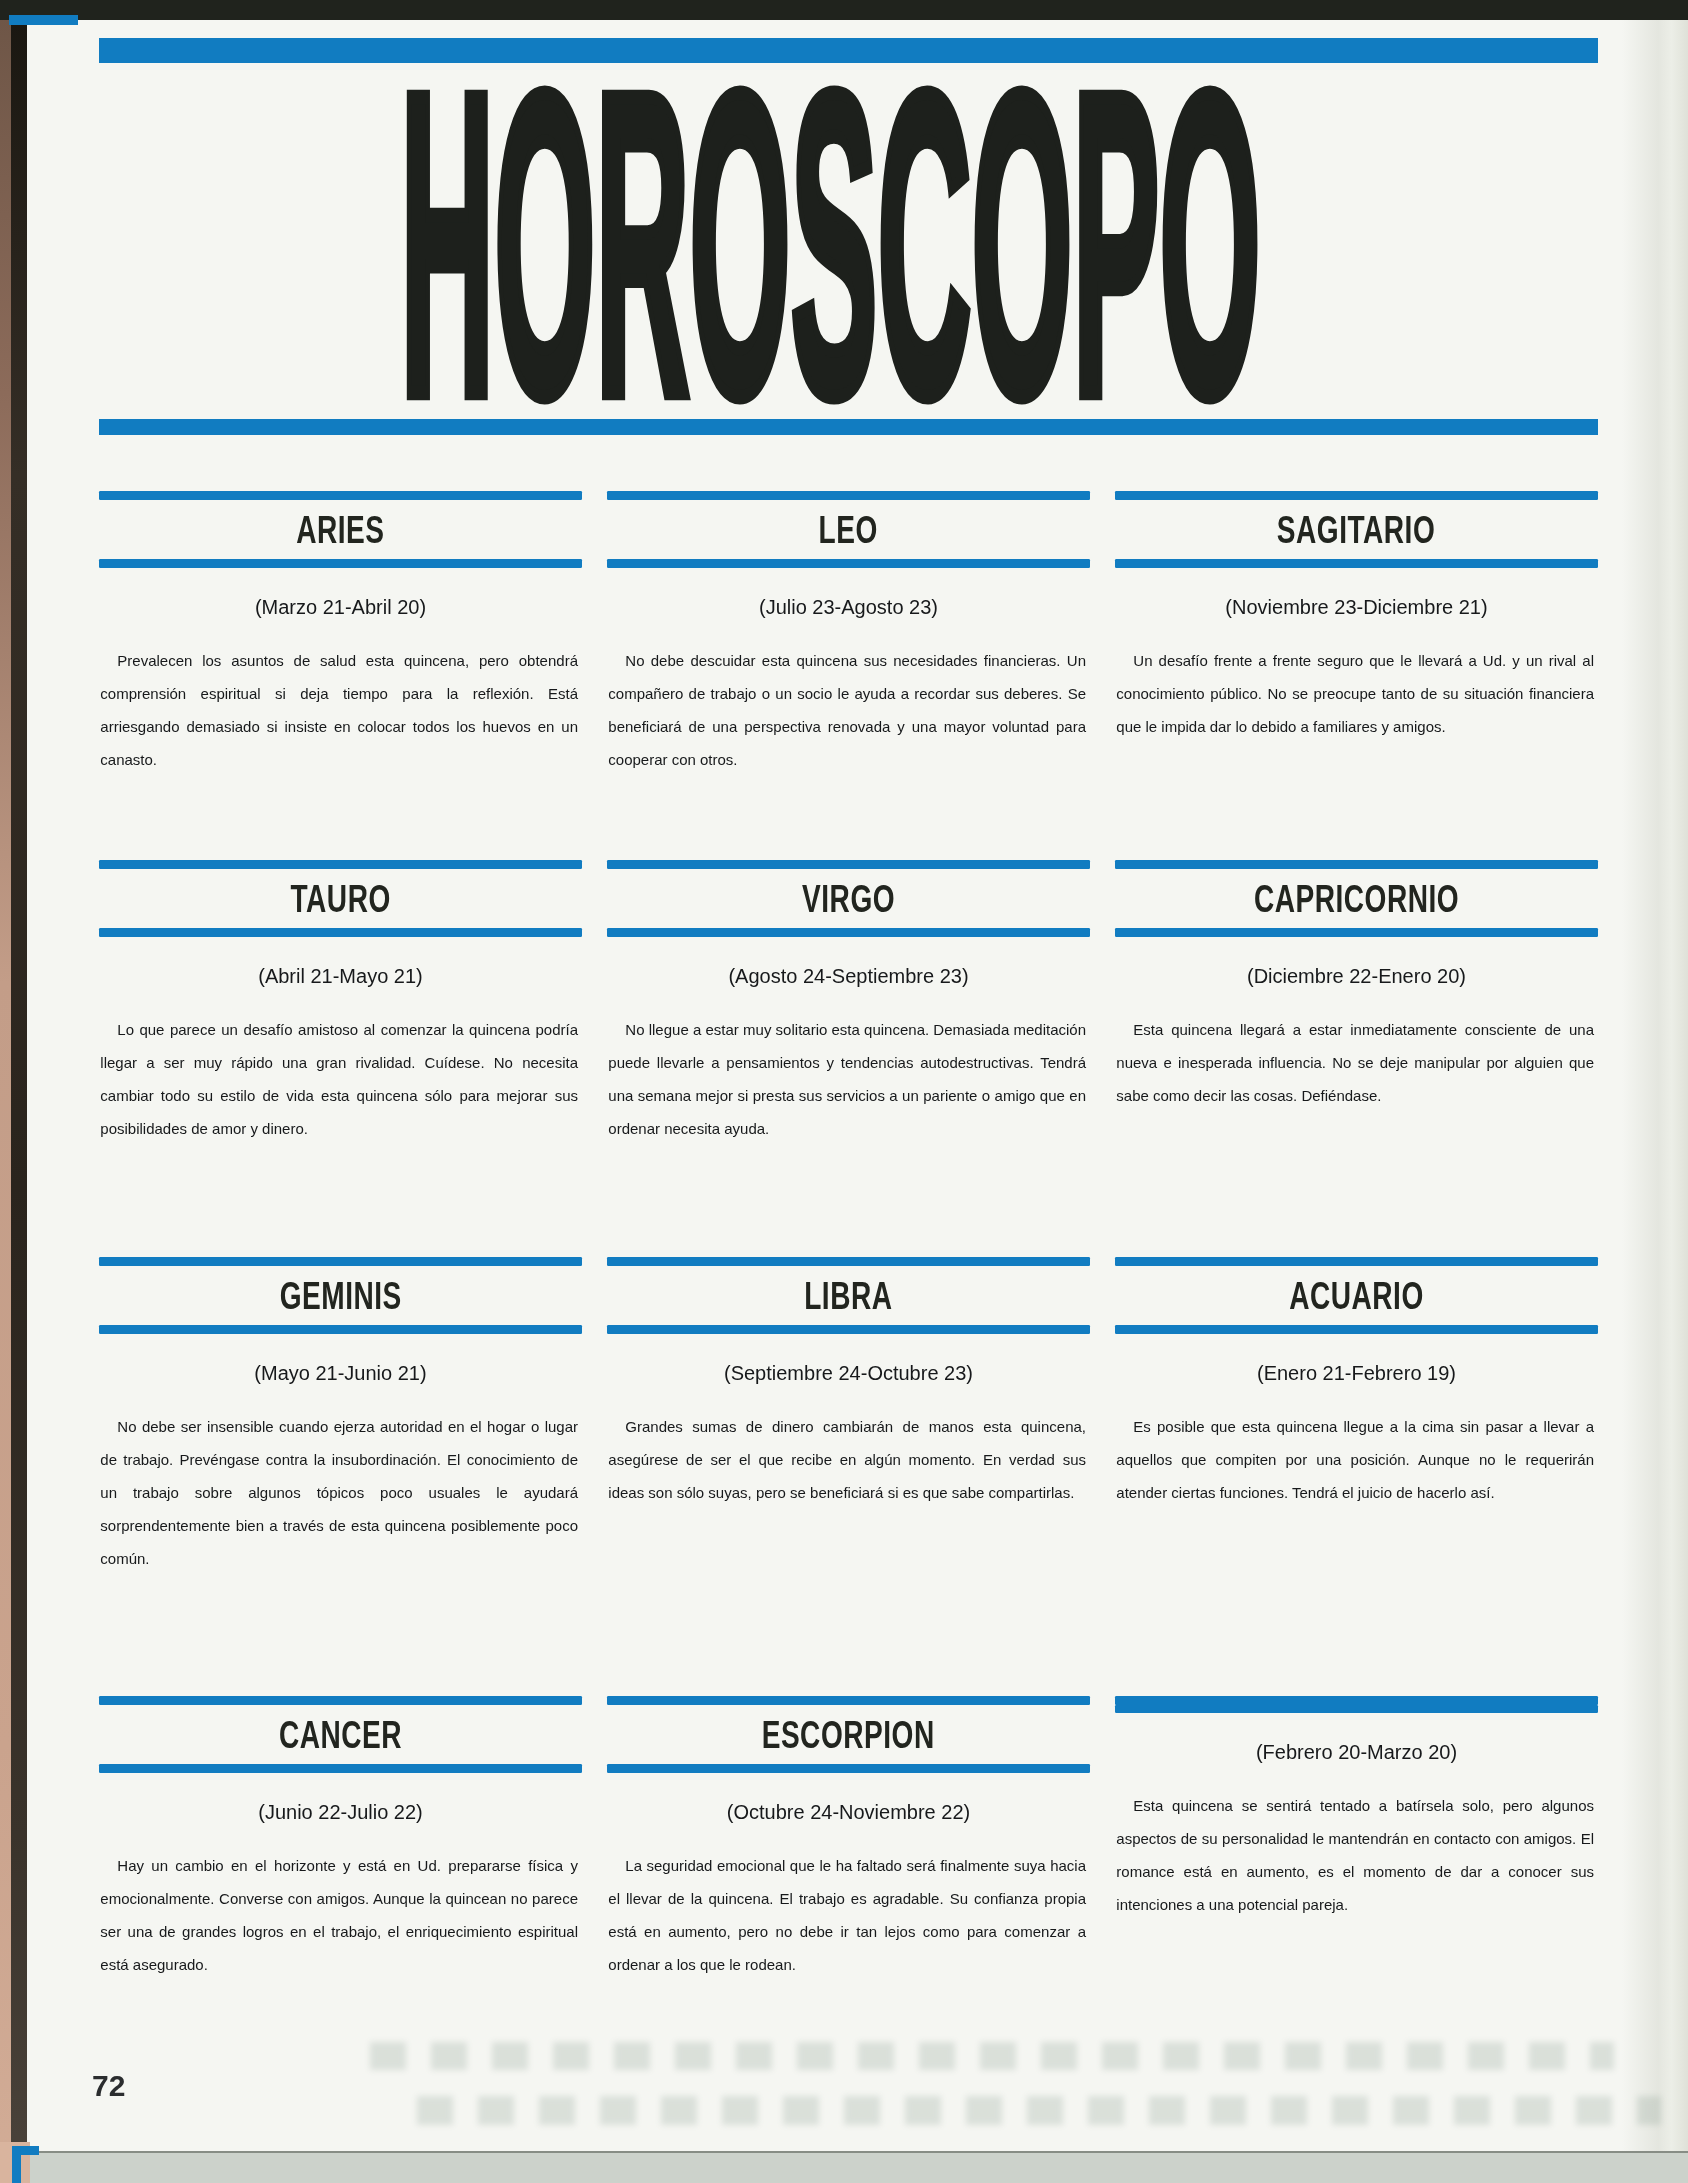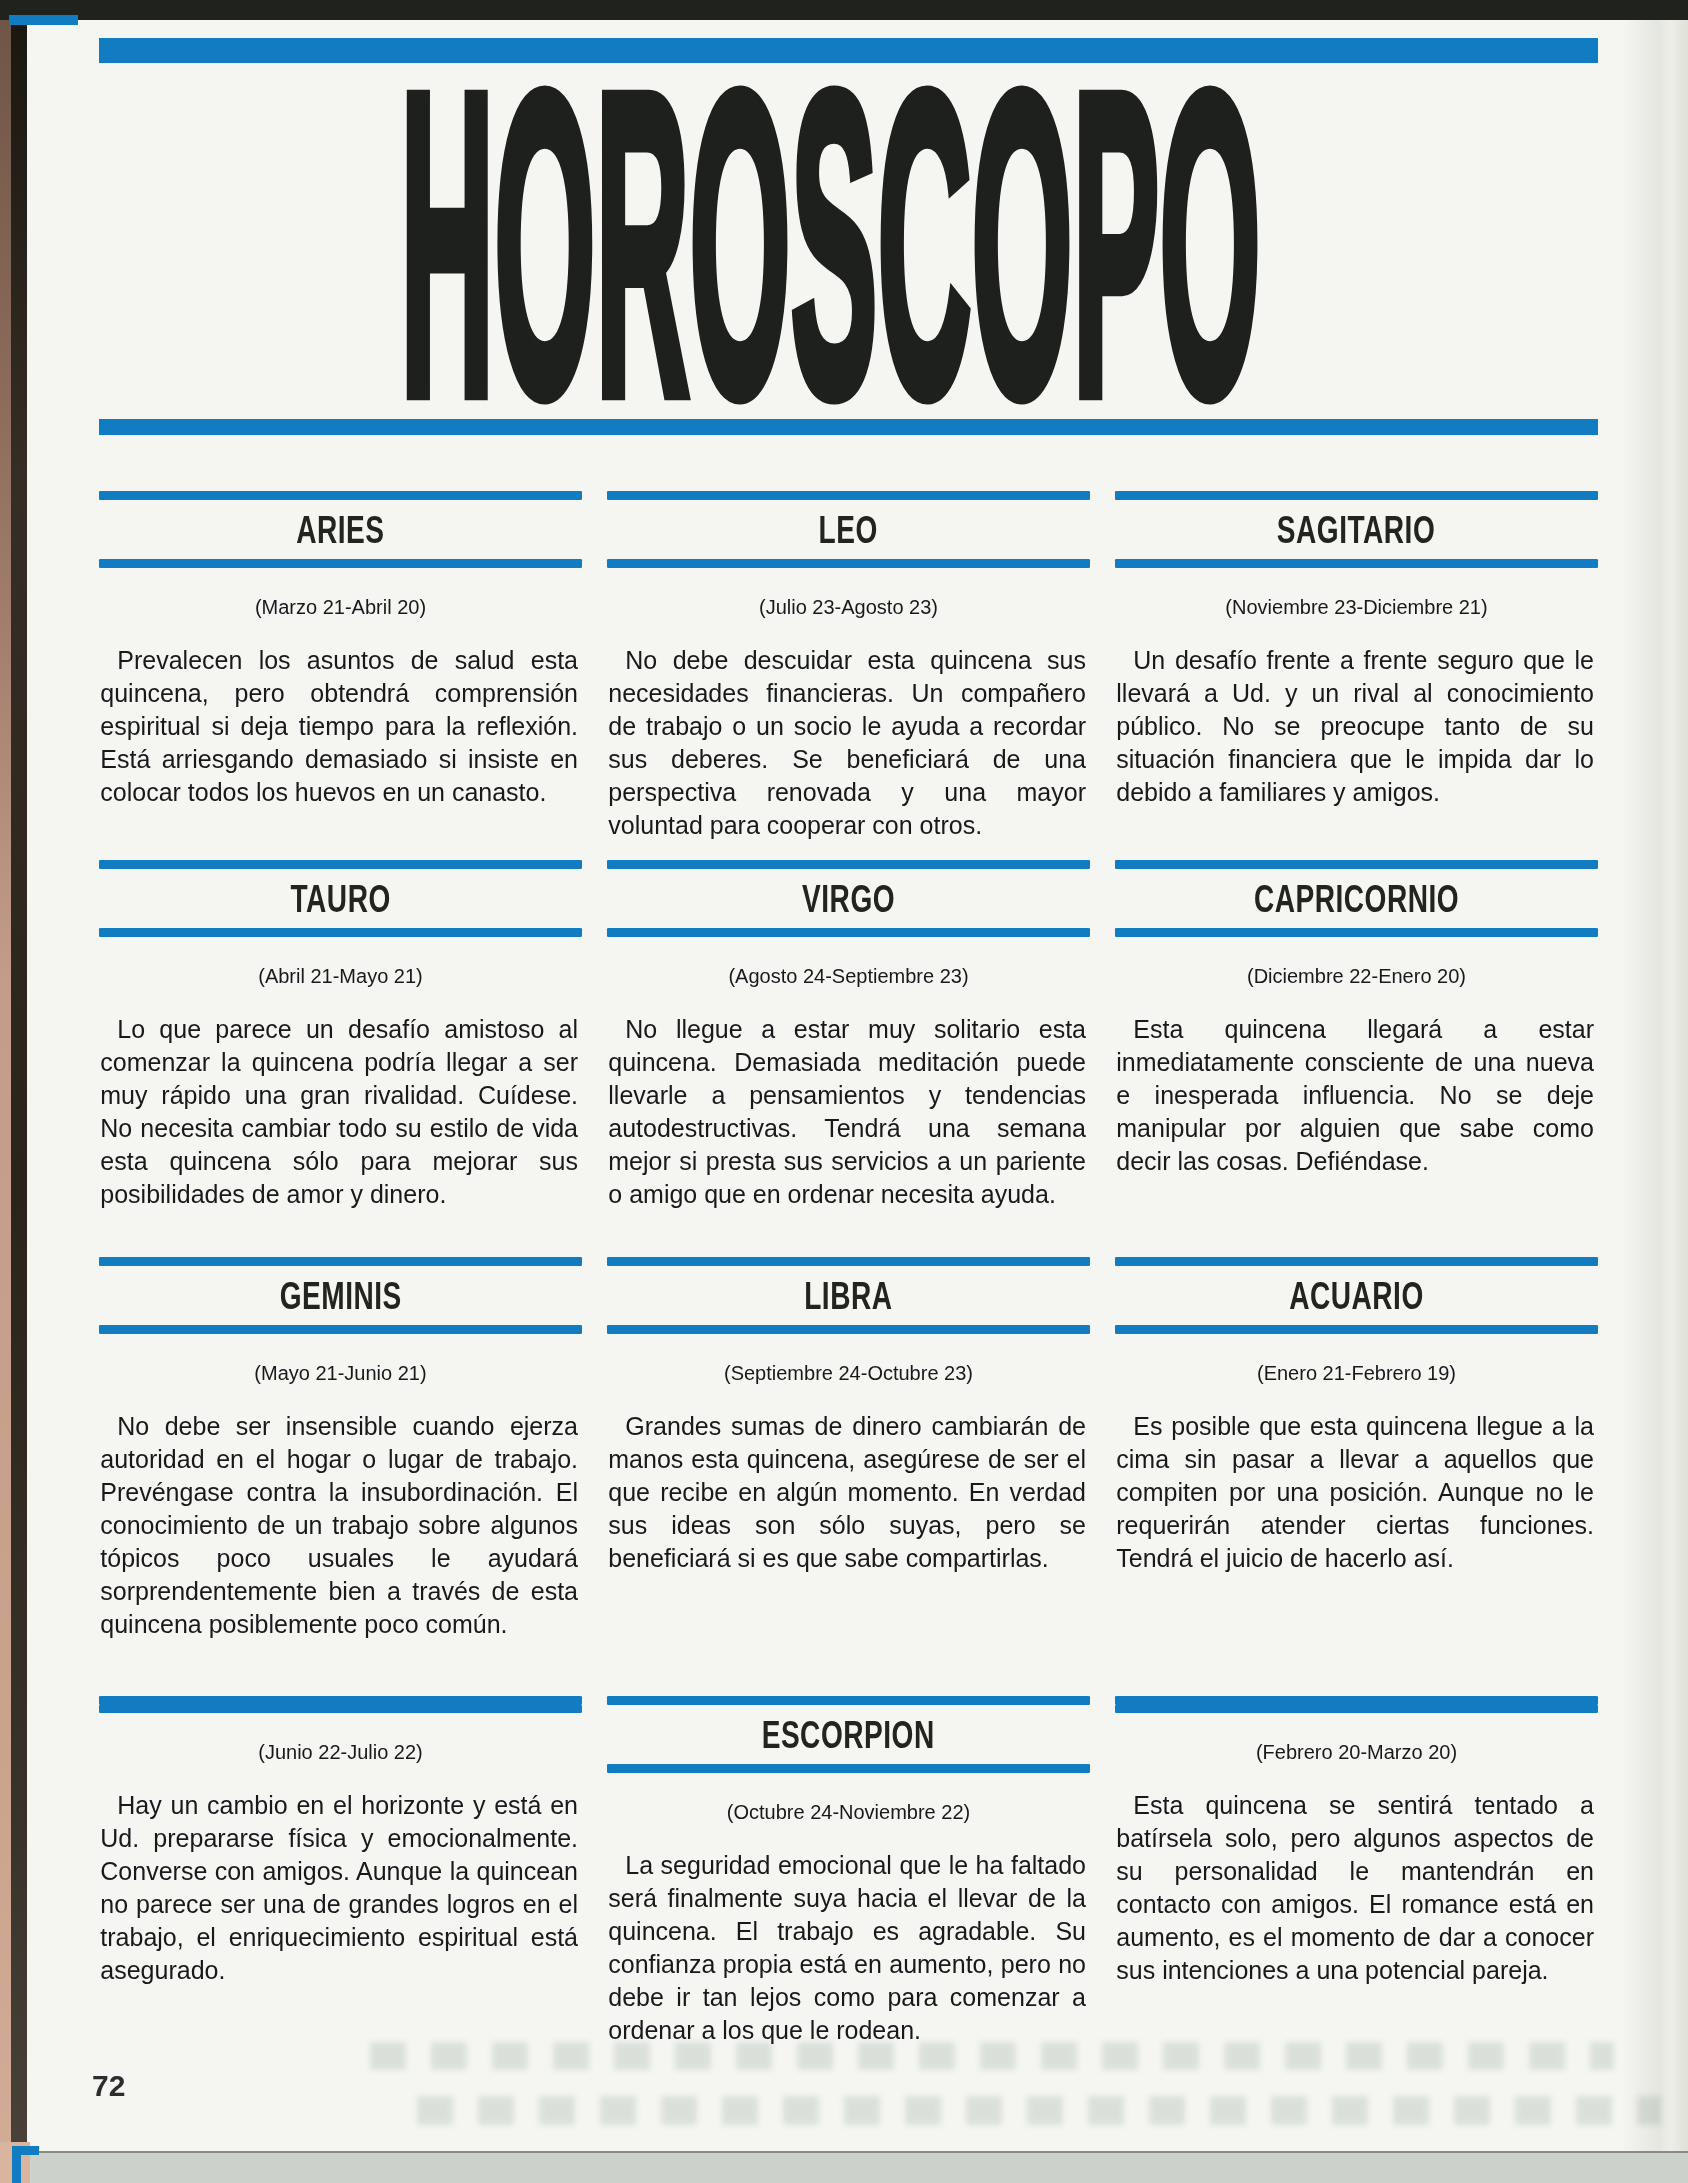--- a/index.html
+++ b/index.html
@@ -40,21 +40,21 @@
     position:absolute;left:0;top:491px;width:1499px;
     display:grid;grid-template-columns:repeat(3,1fr);column-gap:25px;
     grid-template-rows:369px 397px 439px auto;grid-auto-flow:column;
   }
   .sign{overflow:visible;}
   .rule{height:8.6px;border-radius:1.3px;}
   .sign-name{margin:8.6px 0 7.3px;text-align:center;font-size:39px;font-weight:bold;
     color:#22251f;letter-spacing:0.7px;white-space:nowrap;}
   .sign-name .squeeze{display:inline-block;transform:scaleX(.72);transform-origin:center;}
   .sign-dates{margin:28px 0 0;text-align:center;font-size:20px;color:#17191b;}
-  .sign-text{margin:25px 4px 0 1.3px;font-size:25px;line-height:33px;text-align:justify;
+  .sign-text{margin:25px 4px 0 1.3px;font-size:15px;line-height:33px;text-align:justify;
     text-indent:17px;color:#17191b;}
 
   .page-number{position:absolute;left:63px;top:2069px;font-size:30px;font-weight:bold;color:#2b2d2f;margin-left:29px;}
 </style>
 </head>
 <body>
 
 <div class="page">
 
   <div class="scan-left-tan"></div>
@@ -99,20 +99,21 @@
   <section class="sign">
     <div class="rule accent" style="background: rgb(17, 124, 193);"></div>
     <h2 class="sign-name"><span class="squeeze">GEMINIS</span></h2>
     <div class="rule accent" style="background: rgb(17, 124, 193);"></div>
     <p class="sign-dates">(Mayo 21-Junio 21)</p>
     <p class="sign-text">No debe ser insensible cuando ejerza autoridad en el hogar o lugar de trabajo. Prevéngase contra la insubordinación. El conocimiento de un trabajo sobre algunos tópicos poco usuales le ayudará sorprendentemente bien a través de esta quincena posiblemente poco común.</p>
   </section>
 
   <section class="sign">
     <div class="rule accent" style="background: rgb(17, 124, 193);"></div>
+    <h2 class="sign-name"><span class="squeeze">CANCER</span></h2>
     <div class="rule accent" style="background: rgb(17, 124, 193);"></div>
     <p class="sign-dates">(Junio 22-Julio 22)</p>
     <p class="sign-text">Hay un cambio en el horizonte y está en Ud. prepararse física y emocionalmente. Converse con amigos. Aunque la quincean no parece ser una de grandes logros en el trabajo, el enriquecimiento espiritual está asegurado.</p>
   </section>
 
   <section class="sign">
     <div class="rule accent" style="background: rgb(17, 124, 193);"></div>
     <h2 class="sign-name"><span class="squeeze">LEO</span></h2>
     <div class="rule accent" style="background: rgb(17, 124, 193);"></div>
     <p class="sign-dates">(Julio 23-Agosto 23)</p>

